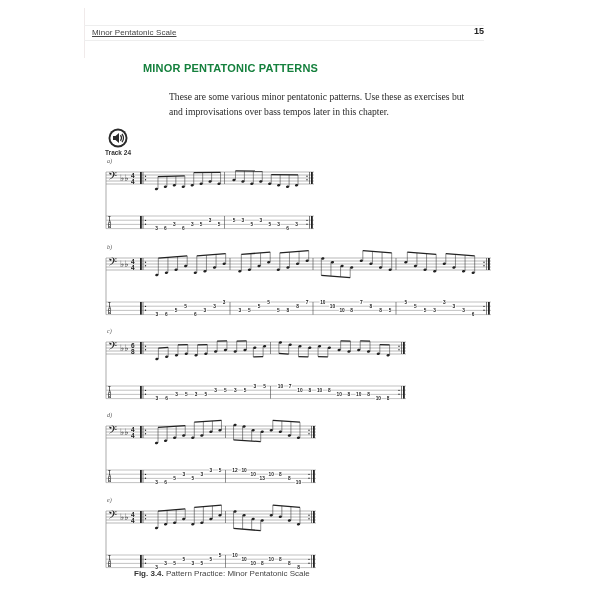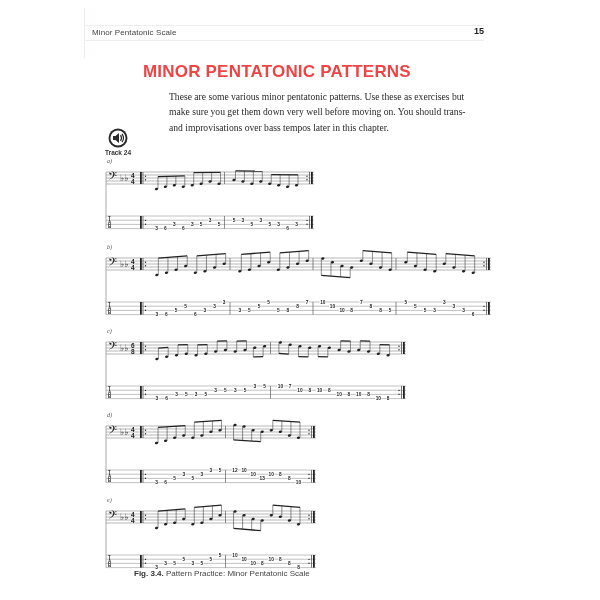--- a/index.html
+++ b/index.html
@@ -3,24 +3,24 @@
 <meta charset="utf-8">
 <style>
   * { box-sizing: border-box; margin: 0; padding: 0; }
   html, body { width: 600px; height: 600px; background: #ffffff; overflow: hidden; }
   body { position: relative; font-family: "Liberation Sans", sans-serif; color: #222; }
 
   .page-edge { position: absolute; left: 84px; top: 8px; width: 1px; height: 50px; background: #f0eaea; }
 
   .running-header { position: absolute; left: 84px; top: 25px; width: 400px; height: 16px;
     border-top: 1px solid #eeeeee; border-bottom: 1px solid #eeeeee; }
-  .running-header-title { position: absolute; left: 92px; top: 28px; font-size: 8px; color: #444; letter-spacing: 0.1px; }
+  .running-header-title { position: absolute; left: 92px; top: 28px; font-size: 8px; color: #444; letter-spacing: 0.1px; text-decoration: underline; }
   .page-number { position: absolute; left: 474px; top: 26px; font-size: 9px; font-weight: bold; color: #222; }
 
-  .section-title { position: absolute; left: 143px; top: 62px; font-size: 17px; font-weight: bold; color: #ef4444; letter-spacing: 0.2px; }
+  .section-title { position: absolute; left: 143px; top: 62px; font-size: 11px; font-weight: bold; color: #15803d; letter-spacing: 0.2px; }
 
   .intro { position: absolute; left: 169px; top: 89px; width: 316px; font-family: "Liberation Serif", serif;
     font-size: 9.6px; line-height: 15.3px; color: #2a2a2a; }
 
   .track-icon { position: absolute; left: 108px; top: 128px; width: 20px; height: 20px; }
   .track-label { position: absolute; left: 105px; top: 149px; font-size: 6.5px; color: #333; font-weight: bold; }
 
   .example { position: absolute; left: 106px; }
   .ex-label { position: absolute; left: 1px; font-size: 6px; color: #555; font-family: "Liberation Serif", serif; font-style: italic; }
   svg.score { position: absolute; left: 0; overflow: visible; }
@@ -35,21 +35,20 @@
 <div class="page-edge"></div>
 
 <div class="running-header"></div>
 <div class="running-header-title">Minor Pentatonic Scale</div>
 <div class="page-number">15</div>
 
 <h1 class="section-title">MINOR PENTATONIC PATTERNS</h1>
 
 <div class="intro">
   <div>These are some various minor pentatonic patterns. Use these as exercises but</div>
-  <div>make sure you get them down very well before moving on. You should trans-</div>
   <div>and improvisations over bass tempos later in this chapter.</div>
 </div>
 
 <div class="track-icon">
   <svg width="20" height="20" viewBox="0 0 20 20">
     <circle cx="10" cy="10" r="9.5" fill="#2a2a2a"></circle>
     <circle cx="10" cy="10" r="7.6" fill="#ffffff"></circle>
     <path d="M5 8 h2.5 l3.5 -3 v10 l-3.5 -3 H5 z" fill="#2a2a2a"></path>
     <path d="M12.5 7.2 q2 2.8 0 5.6" stroke="#2a2a2a" stroke-width="1.2" fill="none"></path>
     <path d="M14 5.8 q3 4.2 0 8.4" stroke="#2a2a2a" stroke-width="1.2" fill="none"></path>

